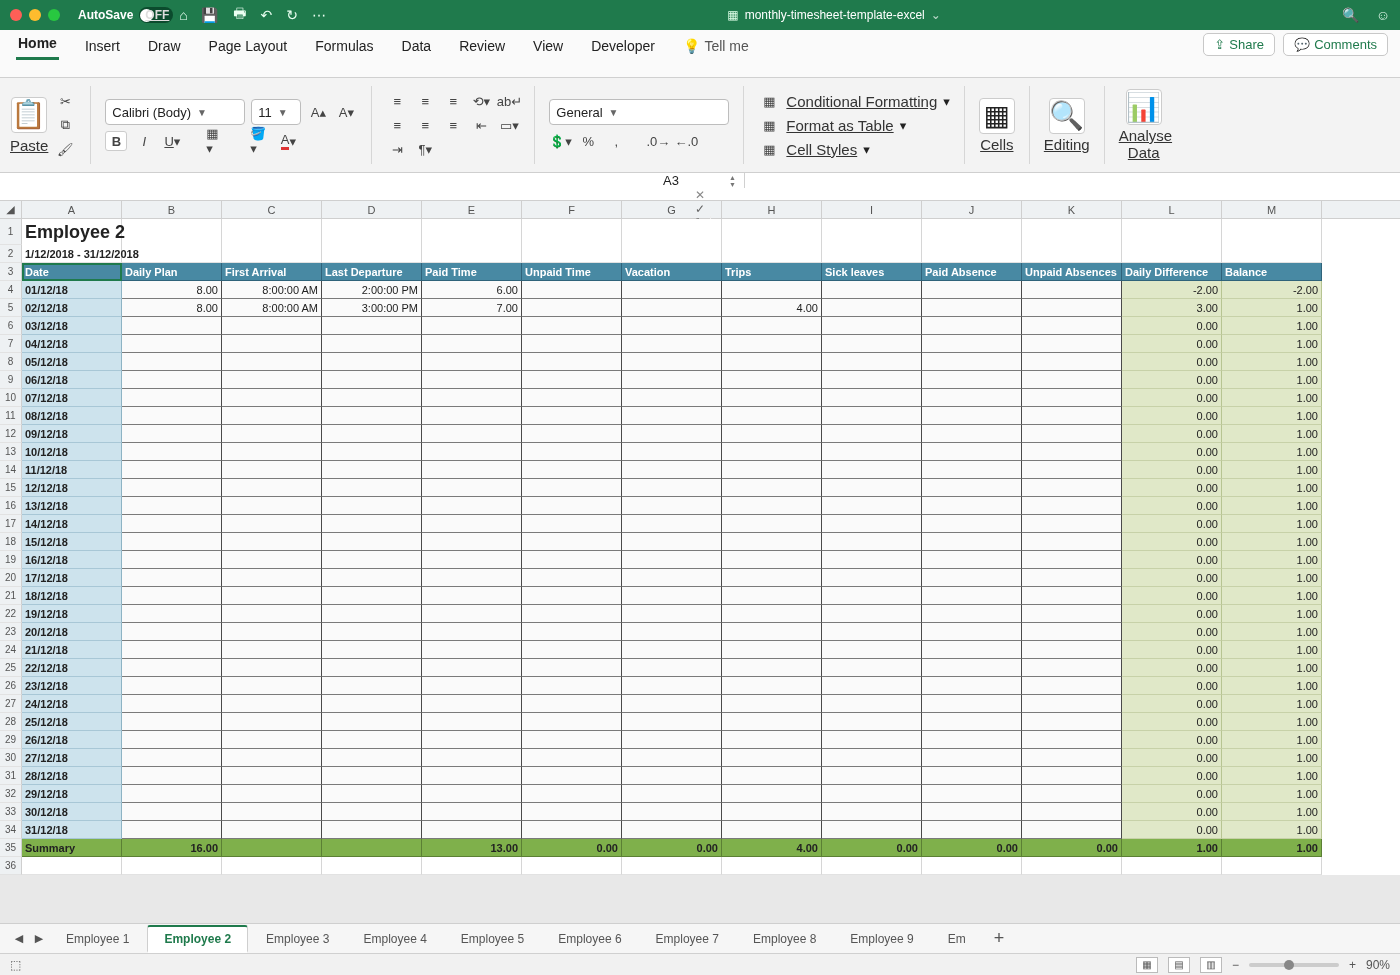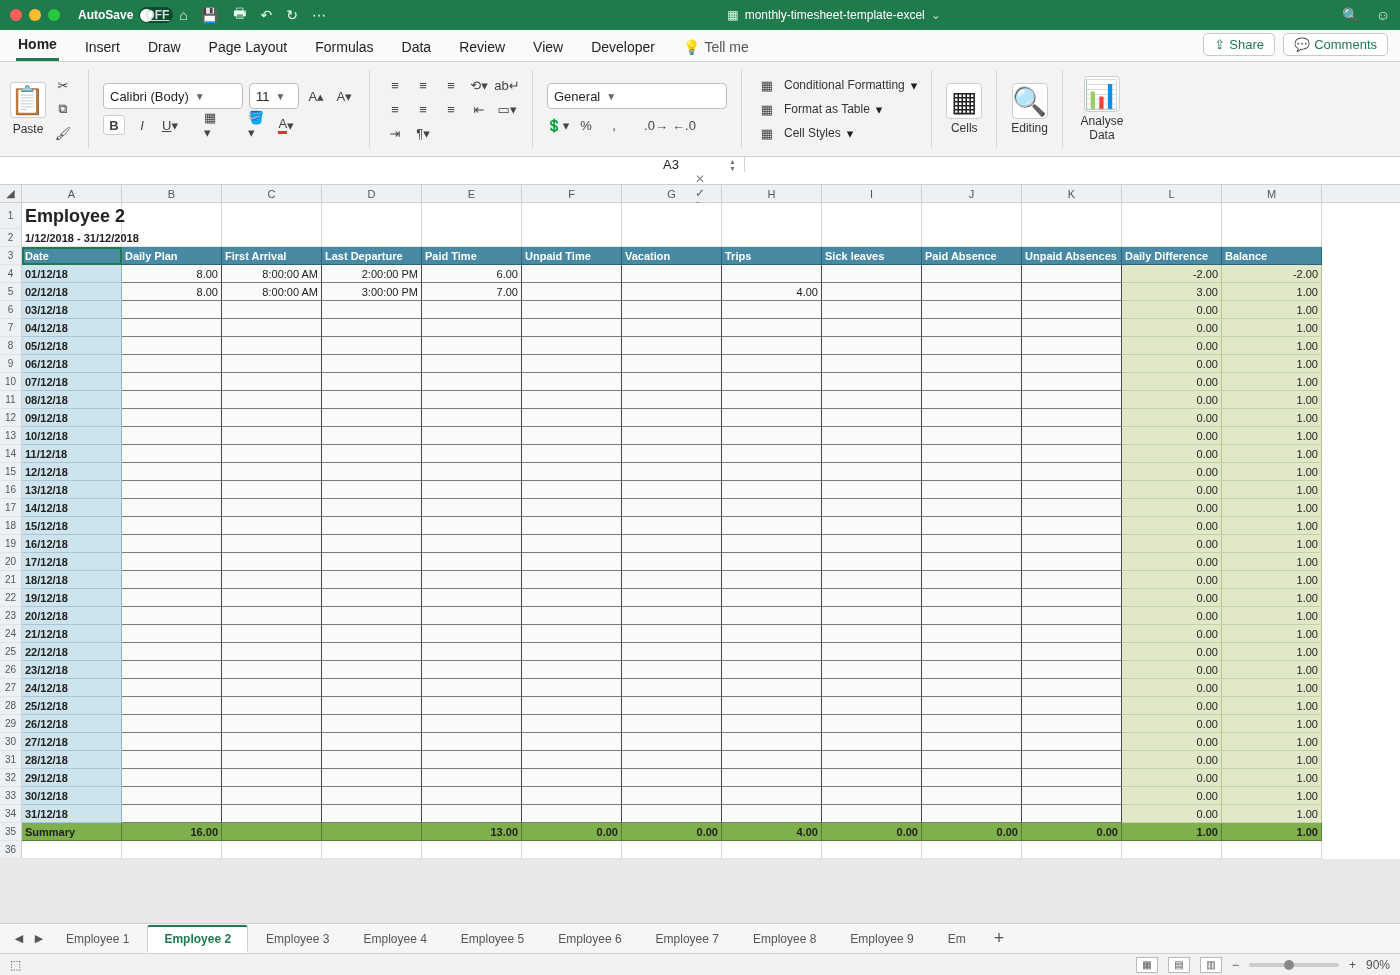--- a/index.html
+++ b/index.html
@@ -14,34 +14,34 @@
 .switch { width: 34px; height: 16px; background: #0b4b2d; border-radius: 8px; position: relative; display: inline-flex; align-items: center; }
 .switch .knob { width: 13px; height: 13px; background: #fff; border-radius: 50%; position: absolute; left: 1px; }
 .switch .off { position:absolute; right:4px; font-size:12px; color:#ddd;text-decoration:underline; }
 .tb-icons { display: flex; gap: 14px; align-items: center; }
 .tb-ic { color: #eafff2; cursor: pointer; font-size: 14px; }
 .title-center { flex: 1; text-align: center; display:flex; align-items:center; justify-content:center; gap:6px; }
 .title-center .doc-ic { color:#dfffe8; }
 .tb-right { display:flex; gap:16px; align-items:center; }
 
 
-.ribbon-tabs { background: #fafafa; height: 32px; display:flex; align-items:flex-end; padding: 0 16px; border-bottom: 1px solid #d0d0d0; gap: 24px; position: relative; }
+.ribbon-tabs { background: #fafafa; height: 48px; display:flex; align-items:flex-end; padding: 17px 16px; border-bottom: 1px solid #d0d0d0; gap: 24px; position: relative; }
 .ribbon-tabs .tab { font-size: 14px; padding: 4px 2px 6px; cursor:pointer; color:#222; }
 .ribbon-tabs .tab.active { font-weight: 700; border-bottom: 3px solid #1f7a4c; }
 .ribbon-tabs .tell { display:flex; align-items:center; gap:4px; color:#555; }
 .ribbon-right { position:absolute; right:12px; top:3px; display:flex; gap:8px; }
 .rb-btn { border:1px solid #c8c8c8; background:#fff; border-radius:5px; padding:3px 10px; font-size:13px; color:#1f7a4c; display:flex; align-items:center; gap:4px; cursor:pointer;}
 
 
 .ribbon { background: #f3f3f3; height: 95px; border-bottom:1px solid #cfcfcf; display:flex; align-items:center; padding: 6px 10px; gap:14px; }
 .grp { display:flex; flex-direction:column; align-items:center; gap:2px; }
 .grp-row { display:flex; align-items:center; gap:6px; }
 .sep { width:1px; height:78px; background:#d6d6d6; }
 .big-ic { font-size:28px; width:36px; height:36px; border:1px solid #ccc; border-radius:4px; display:flex; align-items:center; justify-content:center; background:#fff; }
-.lbl { font-size:12px; color:#333; }
+.lbl { font-size:15px; color:#333;text-decoration:underline; }
 .small-ic { width:22px; height:20px; border:1px solid transparent; display:flex; align-items:center; justify-content:center; font-size:13px; color:#444; cursor:pointer; border-radius:3px; }
 .combo { border:1px solid #bdbdbd; background:#fff; height:26px; display:flex; align-items:center; padding:0 6px; font-size:13px; gap:6px; border-radius:4px;}
 .combo .dd { color:#666; font-size:10px; }
 .bold-b { font-weight:700; border:1px solid #ccc; background:#fff; border-radius:3px; padding:1px 6px;}
 .stack { display:flex; flex-direction:column; gap:4px; }
 
 
 .fbar { background:#fff; height:28px; border-bottom:1px solid #cfcfcf; display:flex; align-items:center;flex-direction:column; }
 .namebox { width:90px; border-right:1px solid #d0d0d0; height:100%; display:flex; align-items:center; padding:0 8px; font-size:13px; gap:6px; justify-content:space-between;}
 .namebox .dds { display:flex; flex-direction:column; font-size:7px; line-height:7px; color:#777; }

